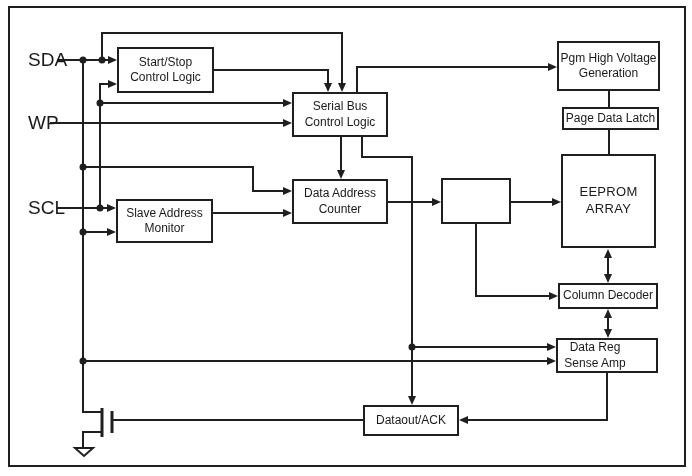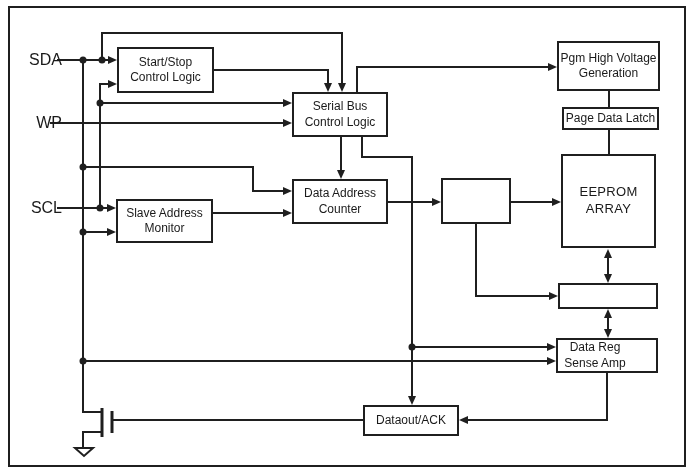--- a/index.html
+++ b/index.html
@@ -17,21 +17,21 @@
   .dot{fill:var(--line,#1f1f1f);stroke:none;}
   .bar{stroke:var(--line,#1f1f1f);stroke-width:3;fill:none;}
   .gnd{fill:var(--box_fill,#fff);stroke:var(--line,#1f1f1f);stroke-width:2;}
   .labels{position:absolute;left:0;top:0;width:100%;height:100%;pointer-events:none;}
   .block-label{
     position:absolute;display:flex;align-items:center;justify-content:center;
     text-align:center;white-space:pre-line;font-size:12px;line-height:1.28;
   }
   .block-label.lg{font-size:13px;letter-spacing:.3px;}
   .pin-label{
-    position:absolute;font-size:16px;line-height:16px;text-align:right;
+    position:absolute;font-size:19px;line-height:16px;text-align:left;
   }
 </style>
 </head>
 <body>
 
 <div class="stage">
 
   <svg width="692" height="476" viewBox="0 0 692 476">
 
     <rect class="frame" x="9" y="7" width="676" height="459"></rect>
@@ -135,17 +135,18 @@
 Control Logic</div>
     <div class="block-label" style="left:119px;top:202px;width:91px;height:38px;">Slave Address
 Monitor</div>
     <div class="block-label" style="left:295px;top:182px;width:90px;height:39px;border-radius:11px;">Data Address
 Counter</div>
     <div class="block-label" style="left:559px;top:44px;width:99px;height:44px;">Pgm High Voltage
 Generation</div>
     <div class="block-label" style="left:565px;top:109px;width:91px;height:19px;">Page Data Latch</div>
     <div class="block-label lg" style="left:564px;top:157px;width:89px;height:88px;">EEPROM
 ARRAY</div>
+    <div class="block-label" style="left:561px;top:285px;width:94px;height:22px;">Column Decoder</div>
     <div class="block-label" style="left:559px;top:341px;width:72px;height:29px;">Data Reg
 Sense Amp</div>
     <div class="block-label" style="left:366px;top:408px;width:90px;height:25px;border-radius:8px;">Dataout/ACK</div>
   </div>
 </div>
 
 </body></html>

